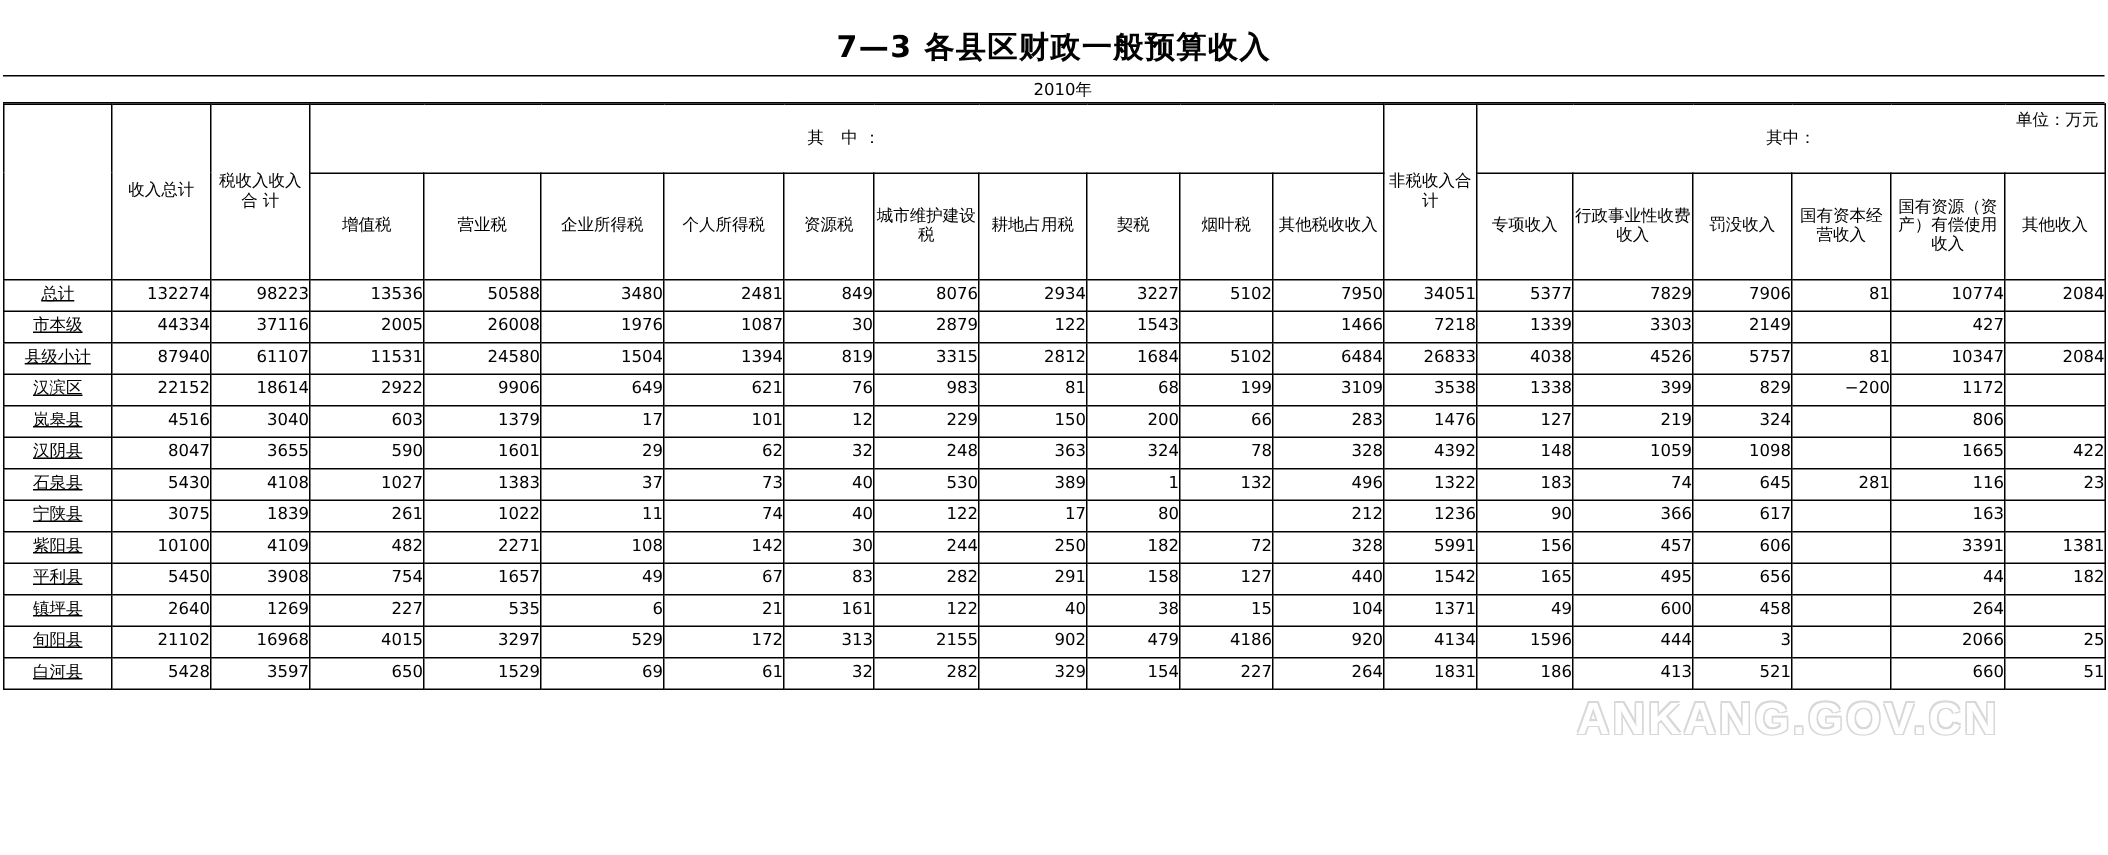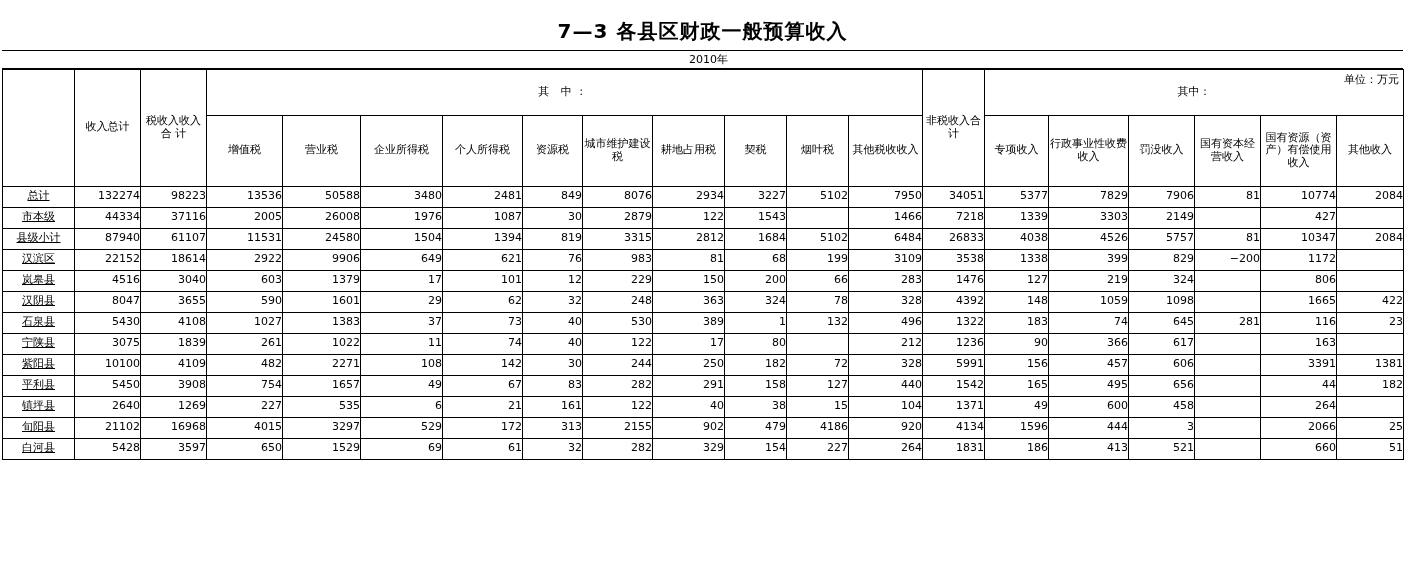--- a/index.html
+++ b/index.html
@@ -451,14 +451,15 @@
           <td class="num">186</td>
           <td class="num">413</td>
           <td class="num">521</td>
           <td class="num"></td>
           <td class="num">660</td>
           <td class="num">51</td>
         </tr>
       </tbody>
   </table>
 
+  <div class="wm">ANKANG.GOV.CN</div>
 
 </div>
 
 </body></html>

